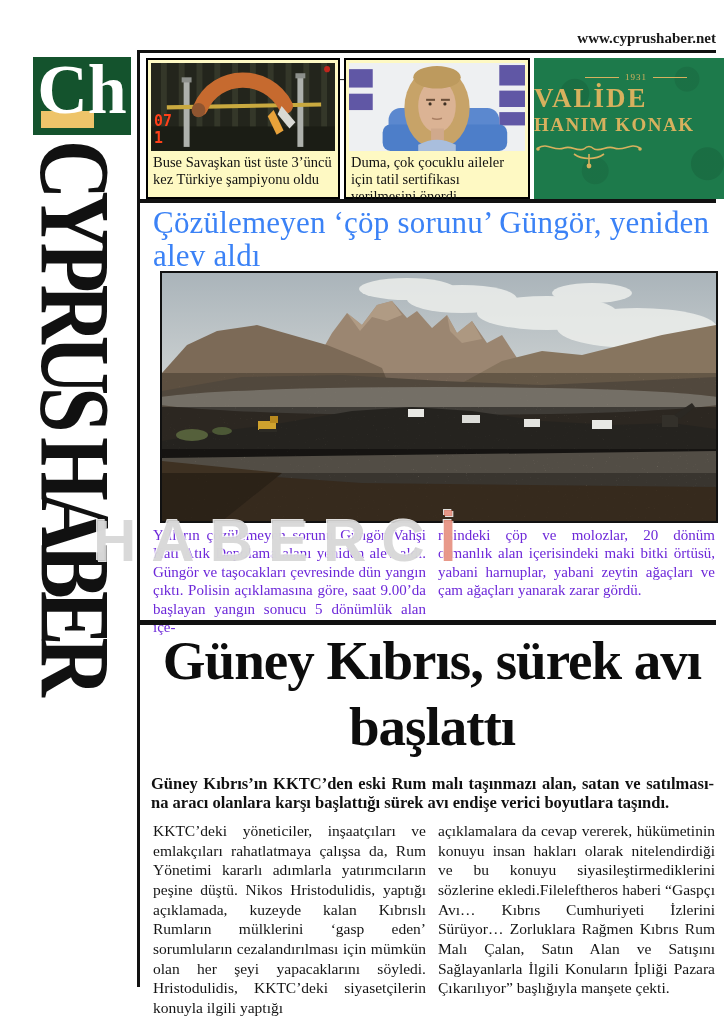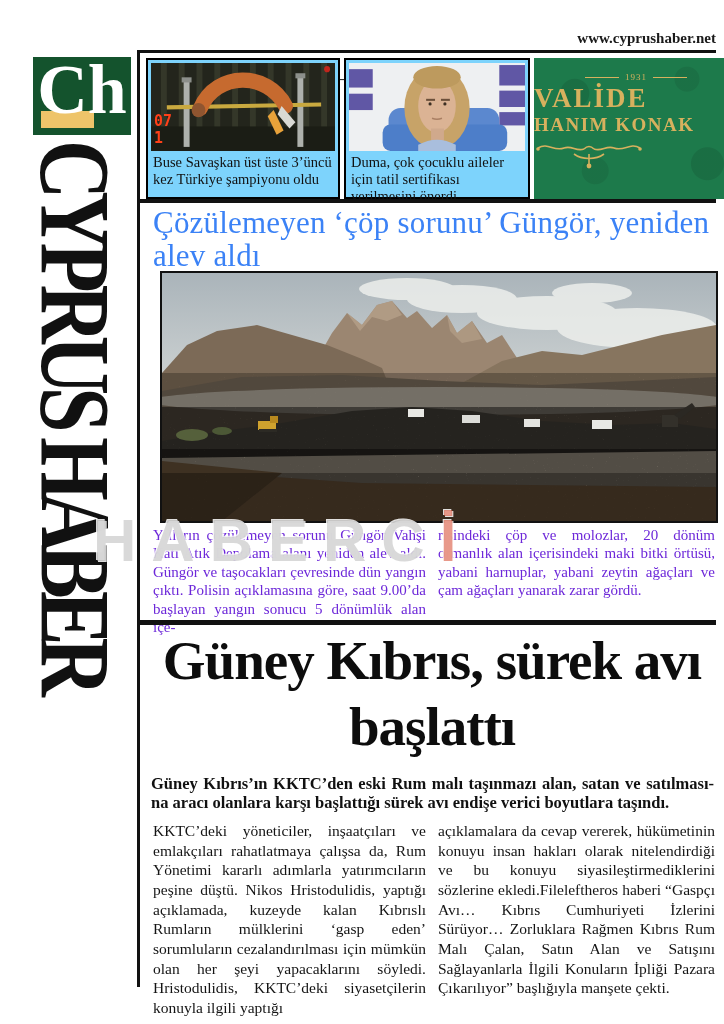--- a/index.html
+++ b/index.html
@@ -25,21 +25,21 @@
   }
   .masthead-title{
     position:absolute;left:41px;top:140px;height:840px;width:82px;
     writing-mode:vertical-rl;
     font-family:"Liberation Serif",serif;font-weight:bold;font-size:82px;
     letter-spacing:-8px;color:#111;white-space:nowrap;
     transform:scaleX(1.22);transform-origin:50% 0;
   }
 
   
-  .tbox{position:absolute;top:58px;height:141px;border:2px solid #000;background:#7dd3fc;box-sizing:border-box;}
+  .tbox{position:absolute;top:58px;height:141px;border:2px solid #000;background:#fef9c3;box-sizing:border-box;}
   .tbox1{left:146px;width:194px;}
   .tbox2{left:344px;width:186px;}
   .tbox .ph{position:absolute;left:3px;top:3px;right:3px;height:88px;overflow:hidden;}
   .tbox .cap{
     position:absolute;left:5px;right:3px;top:94px;
     font-size:14.5px;line-height:1.18;color:#111;font-family:Liberation Serif, serif;
   }
 
   
   .ad{

